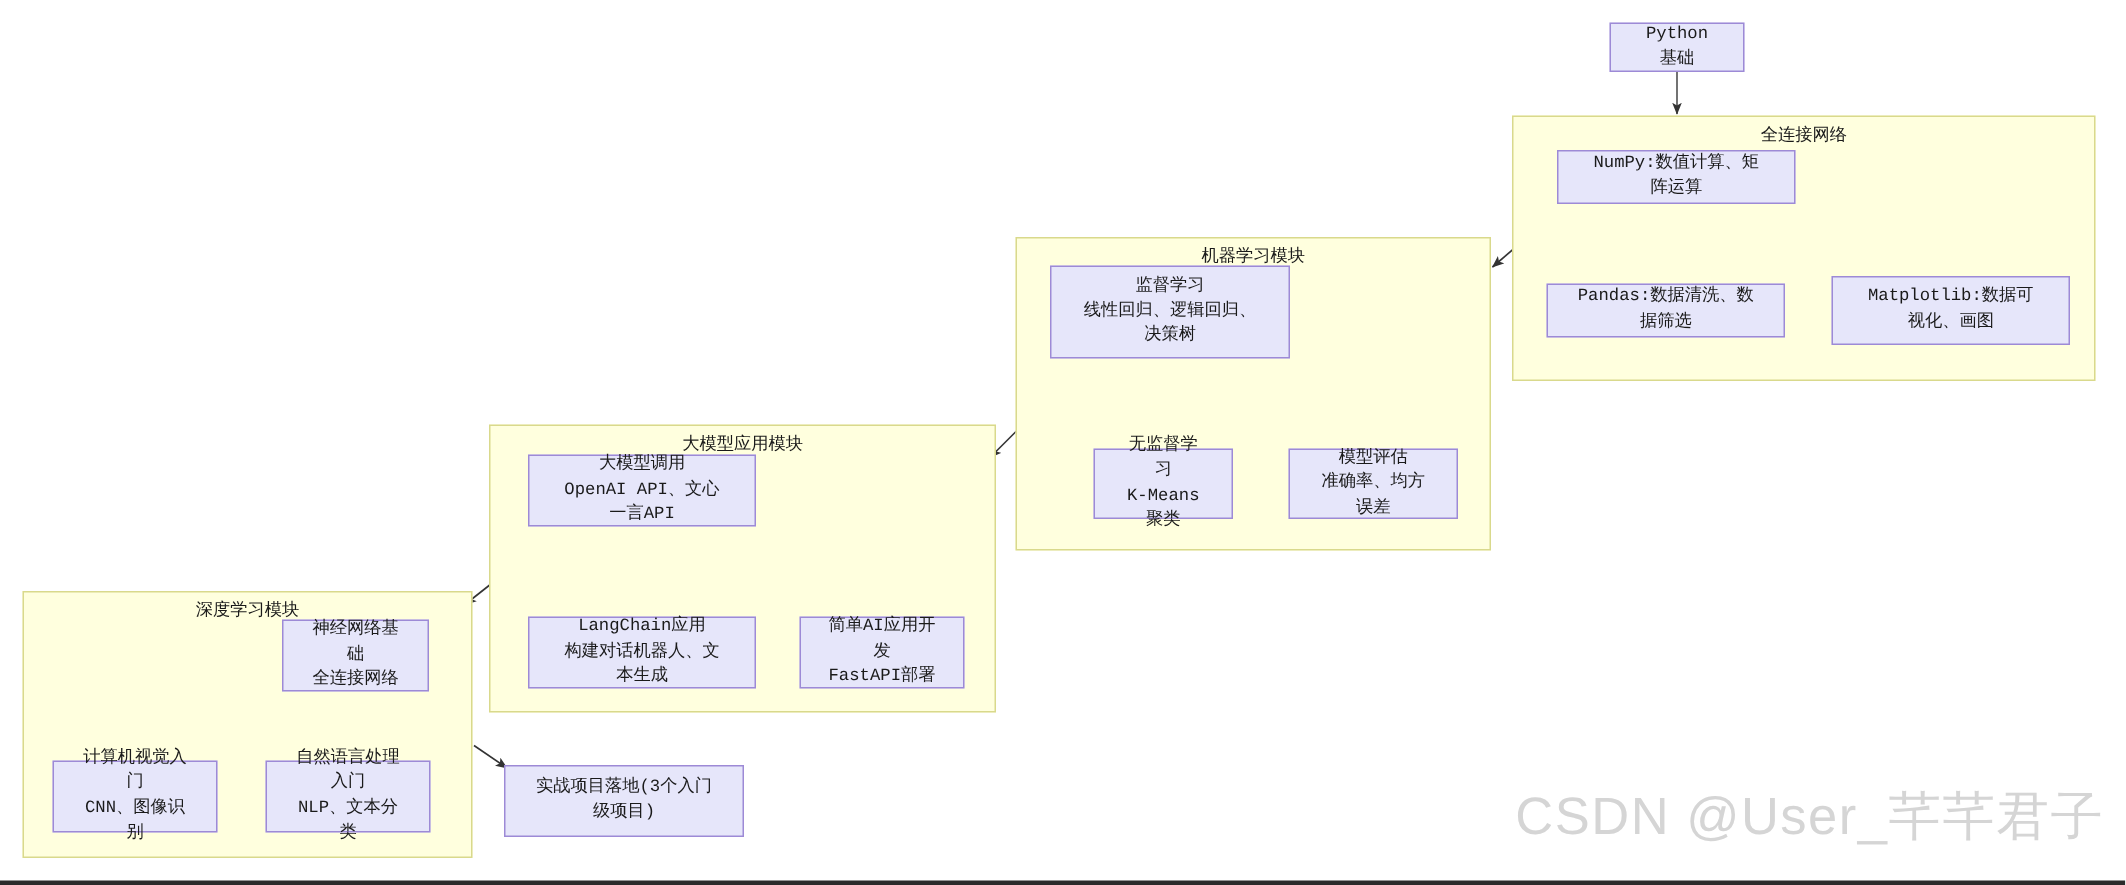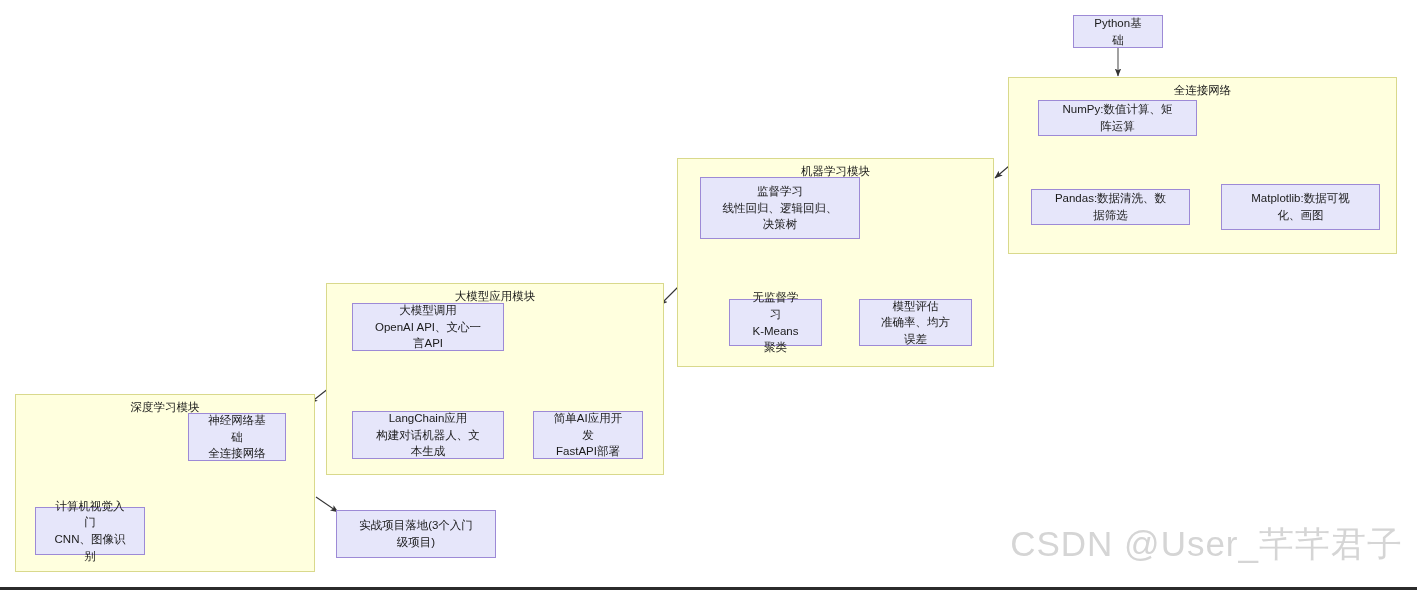--- a/index.html
+++ b/index.html
@@ -40,20 +40,21 @@
     box-sizing: border-box;
     display: flex;
     flex-direction: column;
     align-items: center;
     justify-content: center;
     text-align: center;
     font-size: 11.5px;
     color: #1a1a1a;
     line-height: 1.45;
     padding: 2px 18px;
+    font-family: Liberation Mono, monospace;
   }
   .node .l1, .node .l2 {
     display: block;
     white-space: pre-wrap;
   }
   svg.edges {
     position: absolute;
     left: 0;
     top: 0;
     width: 1417px;
@@ -171,20 +172,24 @@
     <div class="module-title">深度学习模块</div>
   </div>
   <div class="node" style="left:160px; top:413px; width:98px; height:48px;margin-left:28px;">
     <span class="l1">神经网络基础</span>
     <span class="l2">全连接网络</span>
   </div>
   <div class="node" style="left:35px; top:507px; width:110px; height:48px;">
     <span class="l1">计算机视觉入门</span>
     <span class="l2">CNN、图像识别</span>
   </div>
+  <div class="node" style="left:177px; top:507px; width:110px; height:48px;">
+    <span class="l1">自然语言处理入门</span>
+    <span class="l2">NLP、文本分类</span>
+  </div>
 
   <div class="node" style="left:336px; top:510px; width:160px; height:48px;">
     <span class="l1">实战项目落地(3个入门级项目)</span>
   </div>
 
   <div class="watermark">CSDN @User_芊芊君子</div>
   <div class="bottom-rule"></div>
 
 </div>
 

